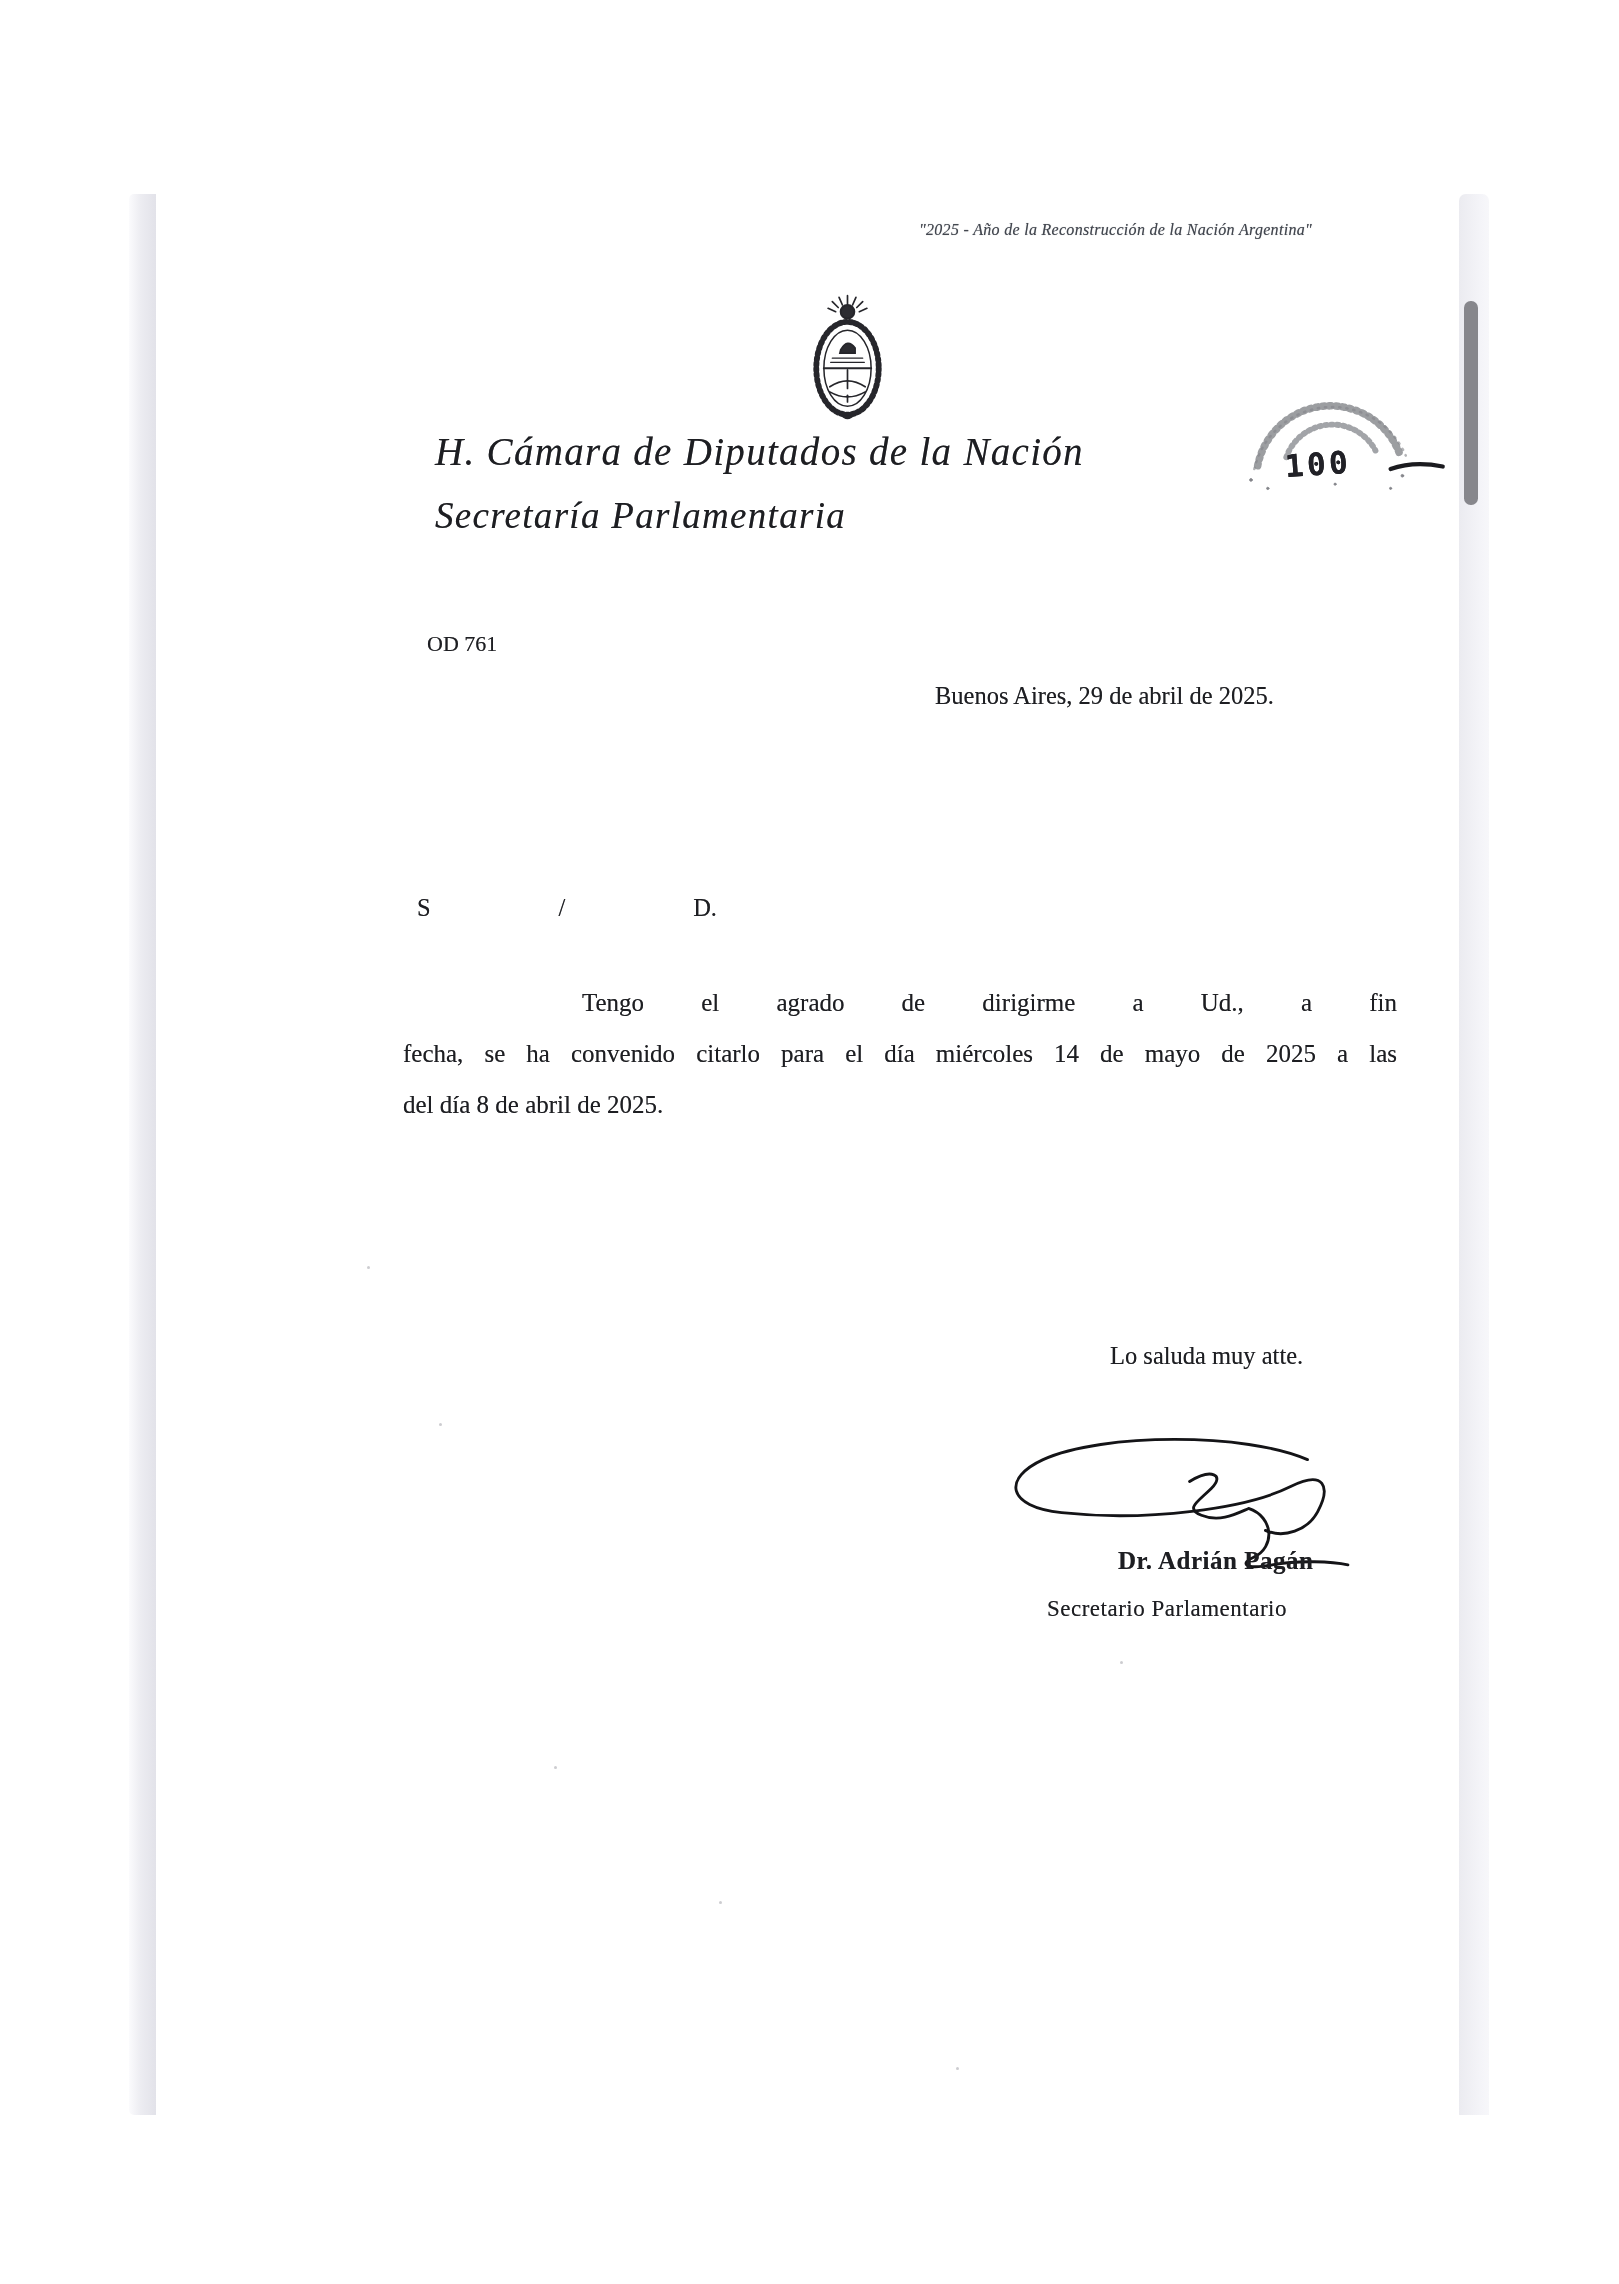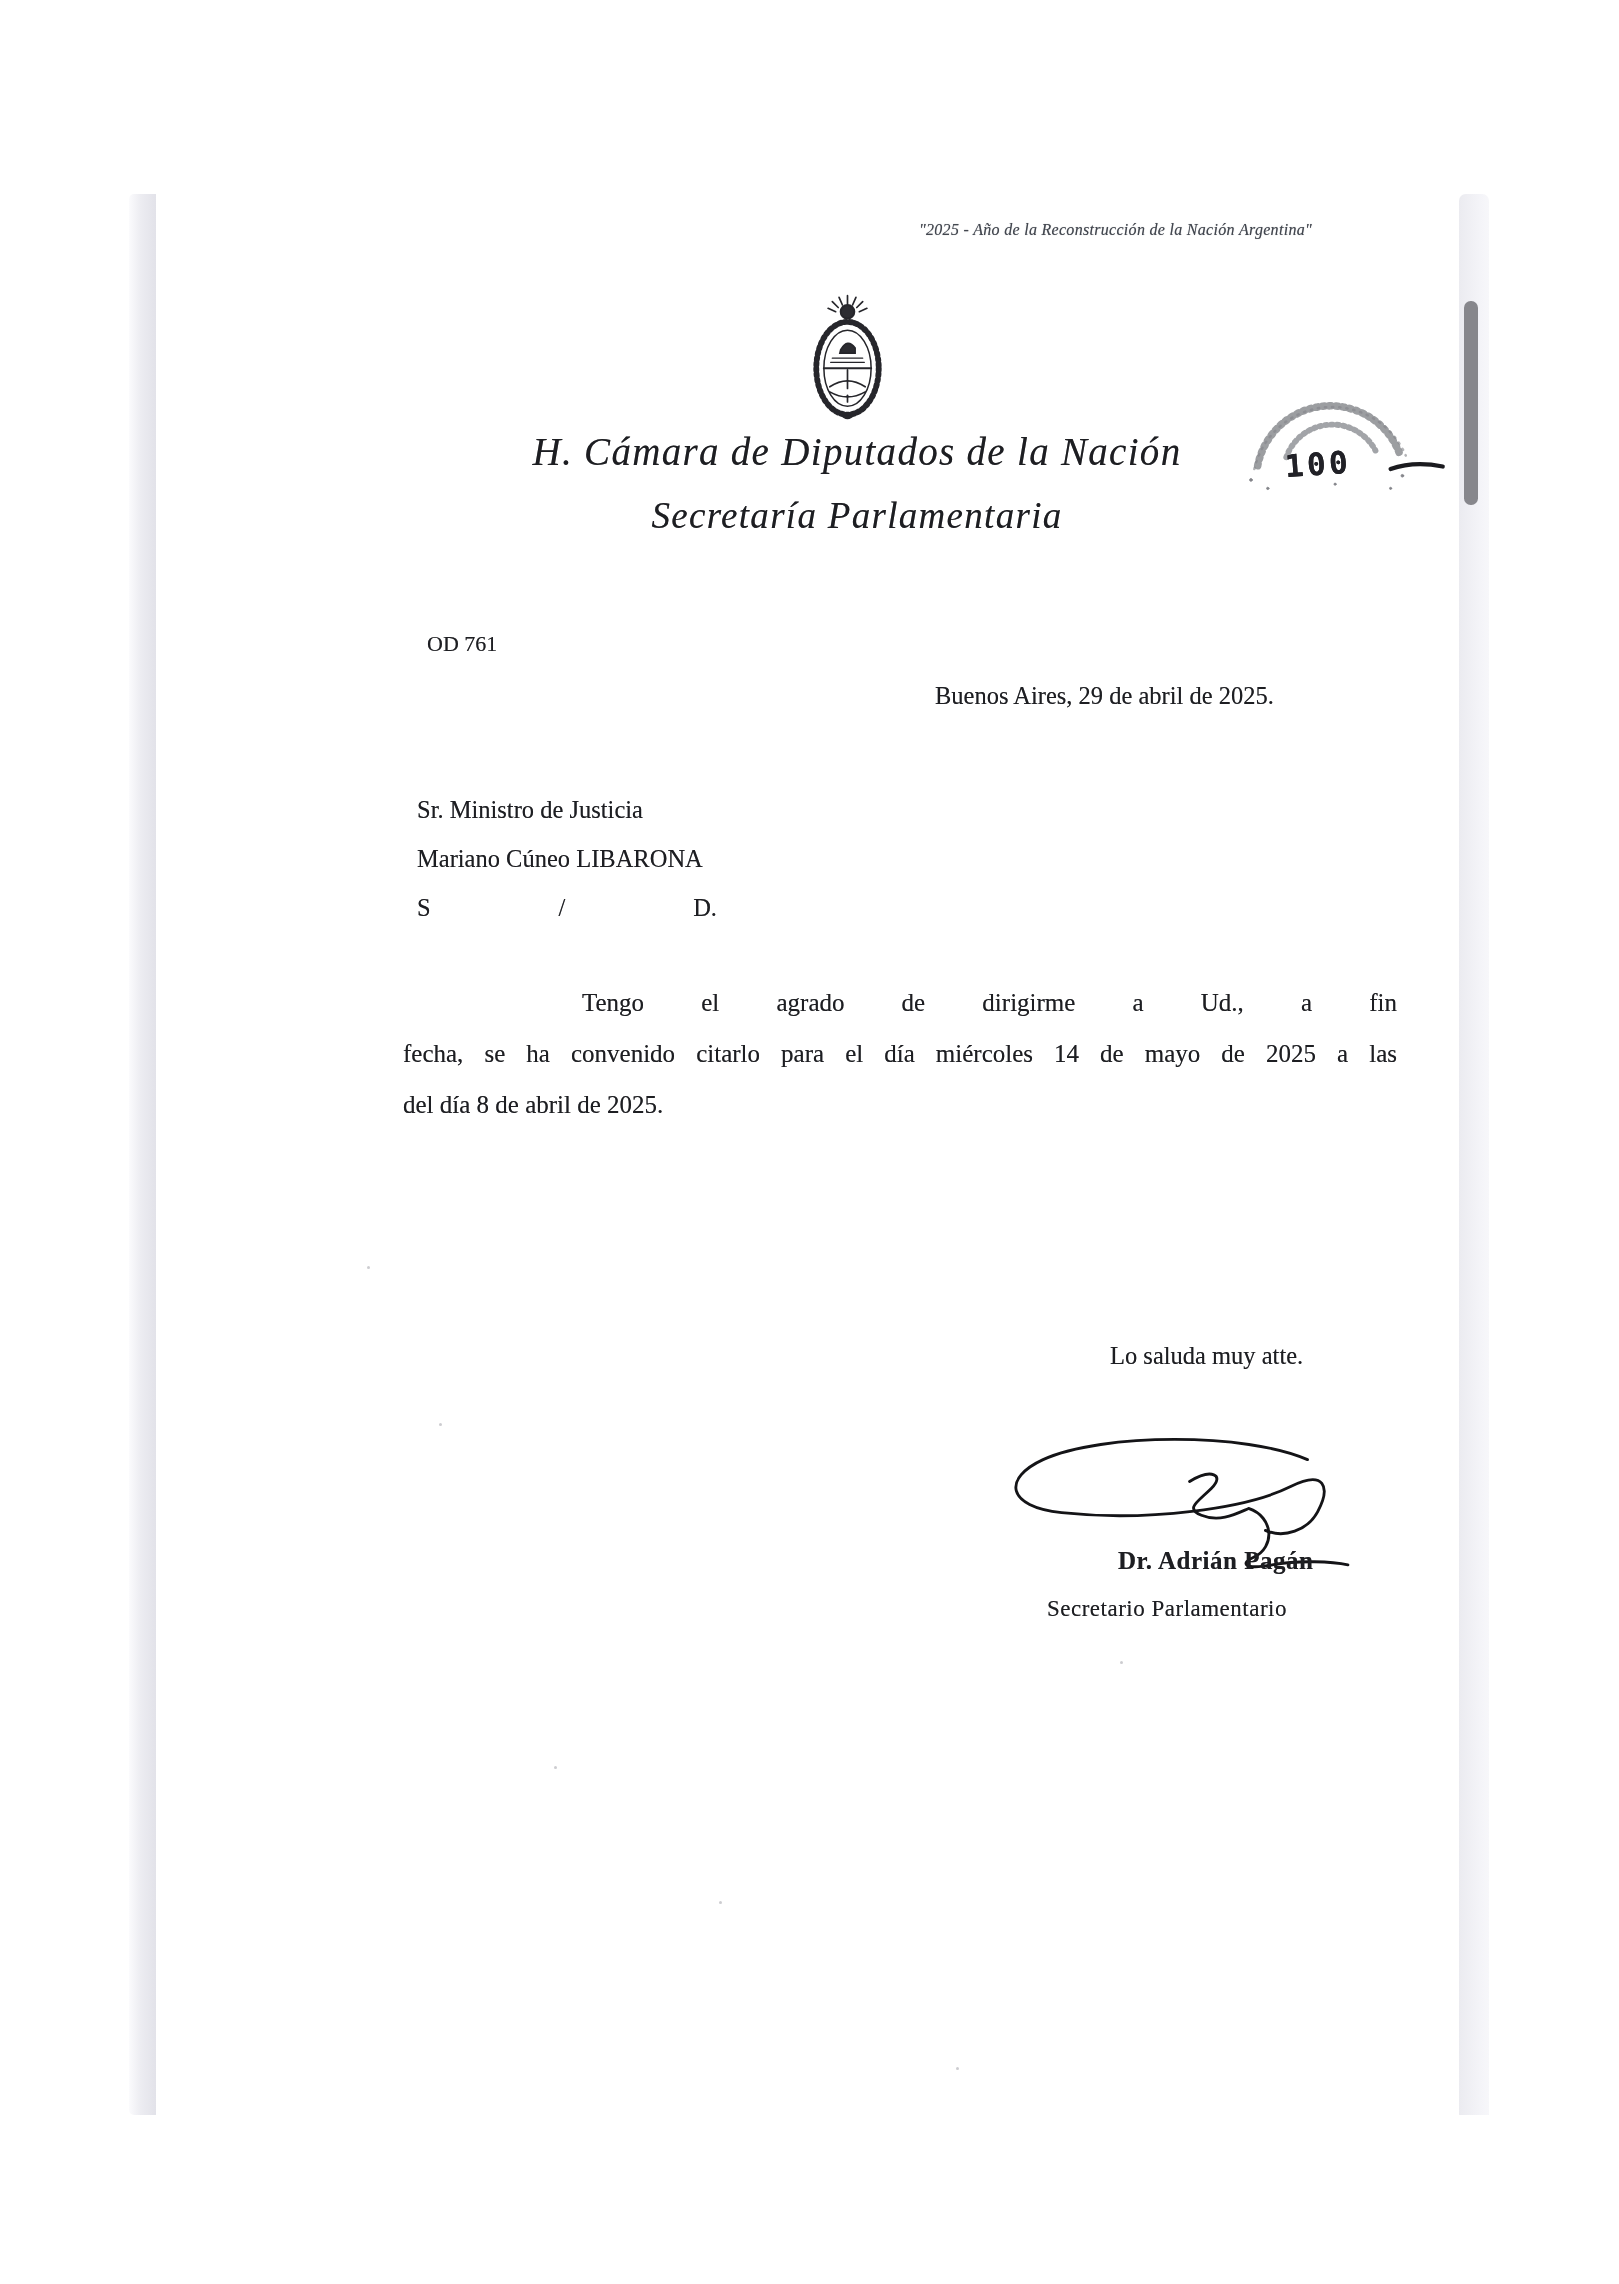--- a/index.html
+++ b/index.html
@@ -19,21 +19,21 @@
   
   .ink{color:#1d1e22;text-shadow:0 0 0.5px rgba(25,25,30,.55);}
   .abs{position:absolute;}
 
   .header-quote{left:820px;top:221px;width:591px;text-align:center;
     font-size:16px;font-style:italic;color:#43474f;letter-spacing:0.3px;
     text-shadow:0 0 0.8px rgba(70,75,85,.6);filter:blur(0.2px);}
 
   .coat{left:807px;top:294px;}
 
-  .letterhead{left:435px;width:844px;text-align:center;font-style:italic;
+  .letterhead{left:435px;width:844px;text-align:left;font-style:italic;
     letter-spacing:1.3px;filter:blur(0.2px);}
   .lh1{top:429px;font-size:39px;}
   .lh2{top:494px;font-size:37px;}
 
   .stamp-box{left:1234px;top:358px;}
   .stamp-num{position:absolute;left:51px;top:88px;font-size:31px;font-weight:bold;
     color:#212127;transform:rotate(-4deg);letter-spacing:3.4px;
     font-family:"DejaVu Sans Mono", monospace;text-shadow:0 0 0.4px #222;}
 
   .ref{left:427px;top:631px;font-size:22px;}
@@ -123,24 +123,20 @@
 
       <path d="M 186 132 Q 214 122 248 129" stroke="#1b1b1f" stroke-width="5" fill="none" stroke-linecap="round"></path>
     </svg>
     <div class="stamp-num">100</div>
   </div>
 
   <div class="abs ink ref">OD 761</div>
 
   <div class="abs ink dateline">Buenos Aires, 29 de abril de 2025.</div>
 
-  <div class="abs ink addr">
-    <div>Sr. Ministro de Justicia</div>
-    <div>Mariano Cúneo LIBARONA</div>
-  </div>
   <div class="abs ink sal-row">
     <span>S</span>
     <span>/</span>
     <span>D.</span>
   </div>
 
   <div class="abs ink body-par">
     <div class="body-line first">Tengo el agrado de dirigirme a Ud., a fin</div>
     <div class="body-line">fecha, se ha convenido citarlo para el día miércoles 14 de mayo de 2025 a las</div>
     <div class="body-line last">del día 8 de abril de 2025.</div>

